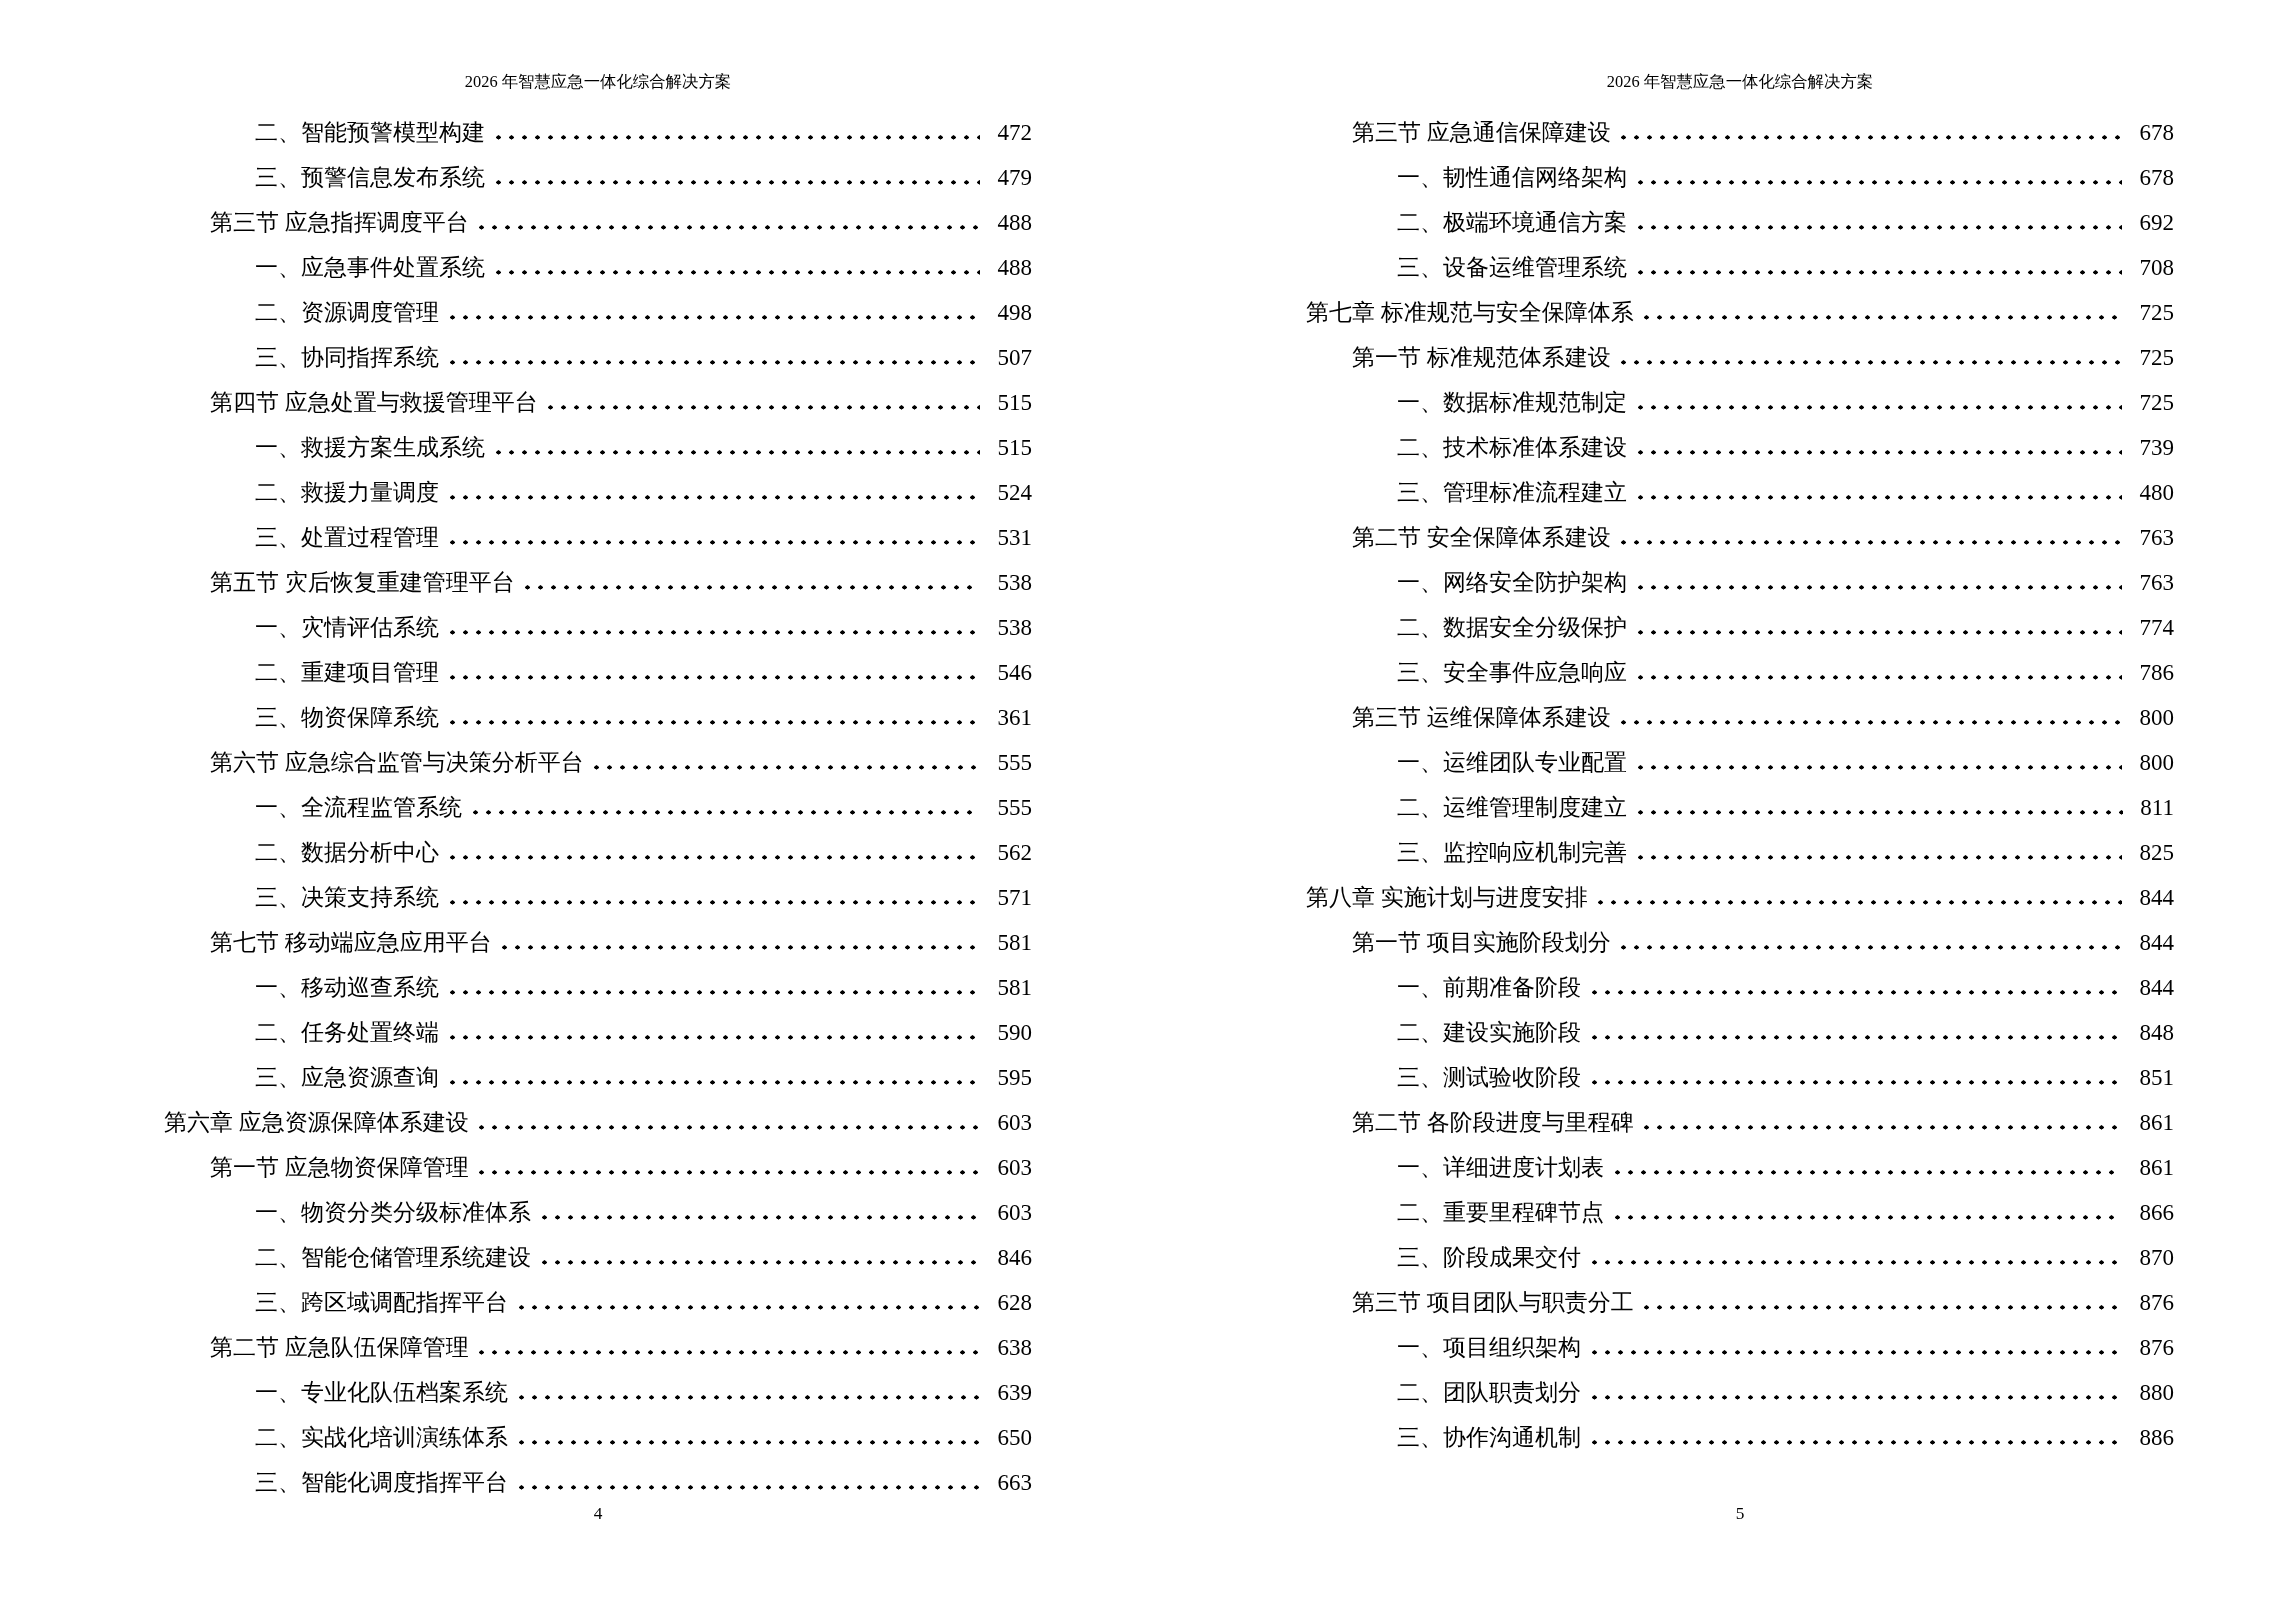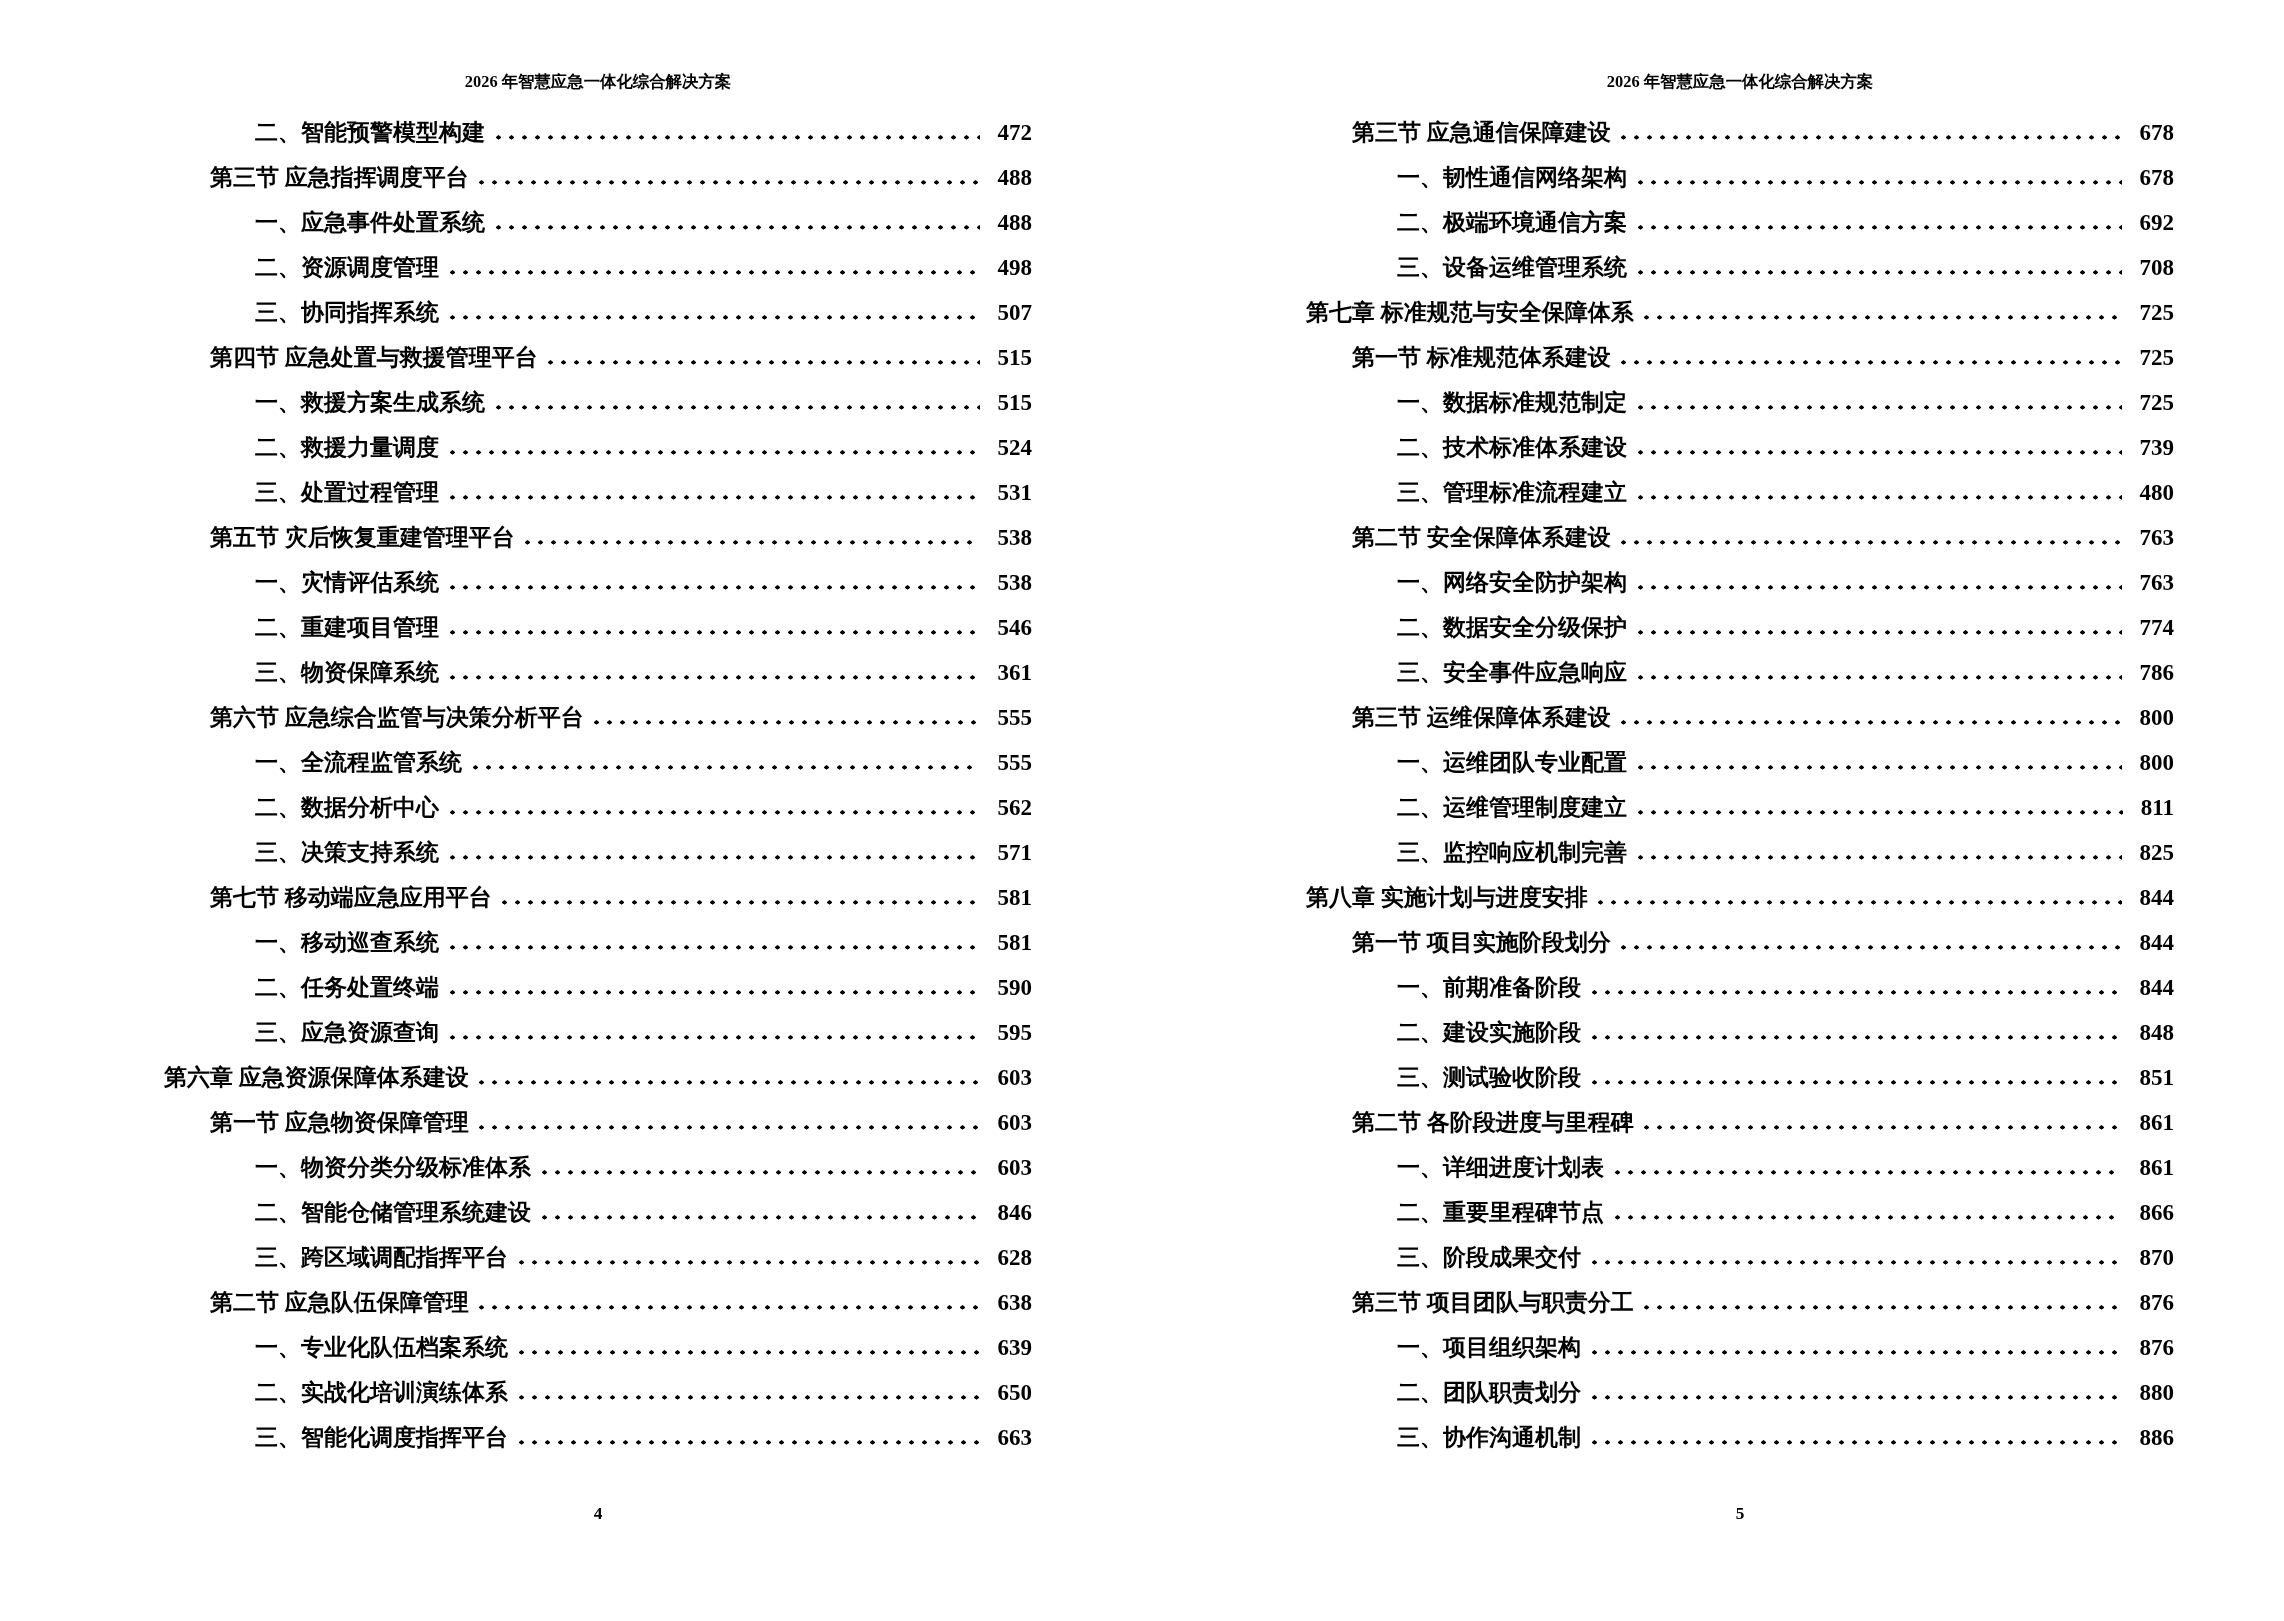--- a/index.html
+++ b/index.html
@@ -11,21 +11,20 @@
     color: #000000;
     font-family: "Liberation Serif", "DejaVu Serif", serif;
     overflow: hidden;
   }
   .page {
     position: absolute;
     top: 0;
     width: 1142px;
     height: 1370px;
     background: #ffffff;
-    font-weight: bold;
   }
   .page-left  { left: 0; }
   .page-right { left: 1142px; }
 
   .page-header {
     position: absolute;
     top: 72px;
     left: 164px;
     right: 110px;
     text-align: center;
@@ -82,20 +81,25 @@
 <section class="page page-left">
   <header class="page-header">
     <span>2026 年智慧应急一体化综合解决方案</span>
   </header>
   <div class="toc">
       <div class="toc-row level-sub">
         <span class="toc-label">二、智能预警模型构建</span>
         <span class="toc-leader"></span>
         <span class="toc-page">472</span>
       </div>
+      <div class="toc-row level-sub">
+        <span class="toc-label">三、预警信息发布系统</span>
+        <span class="toc-leader"></span>
+        <span class="toc-page">479</span>
+      </div>
       <div class="toc-row level-section">
         <span class="toc-label">第三节 应急指挥调度平台</span>
         <span class="toc-leader"></span>
         <span class="toc-page">488</span>
       </div>
       <div class="toc-row level-sub">
         <span class="toc-label">一、应急事件处置系统</span>
         <span class="toc-leader"></span>
         <span class="toc-page">488</span>
       </div>

